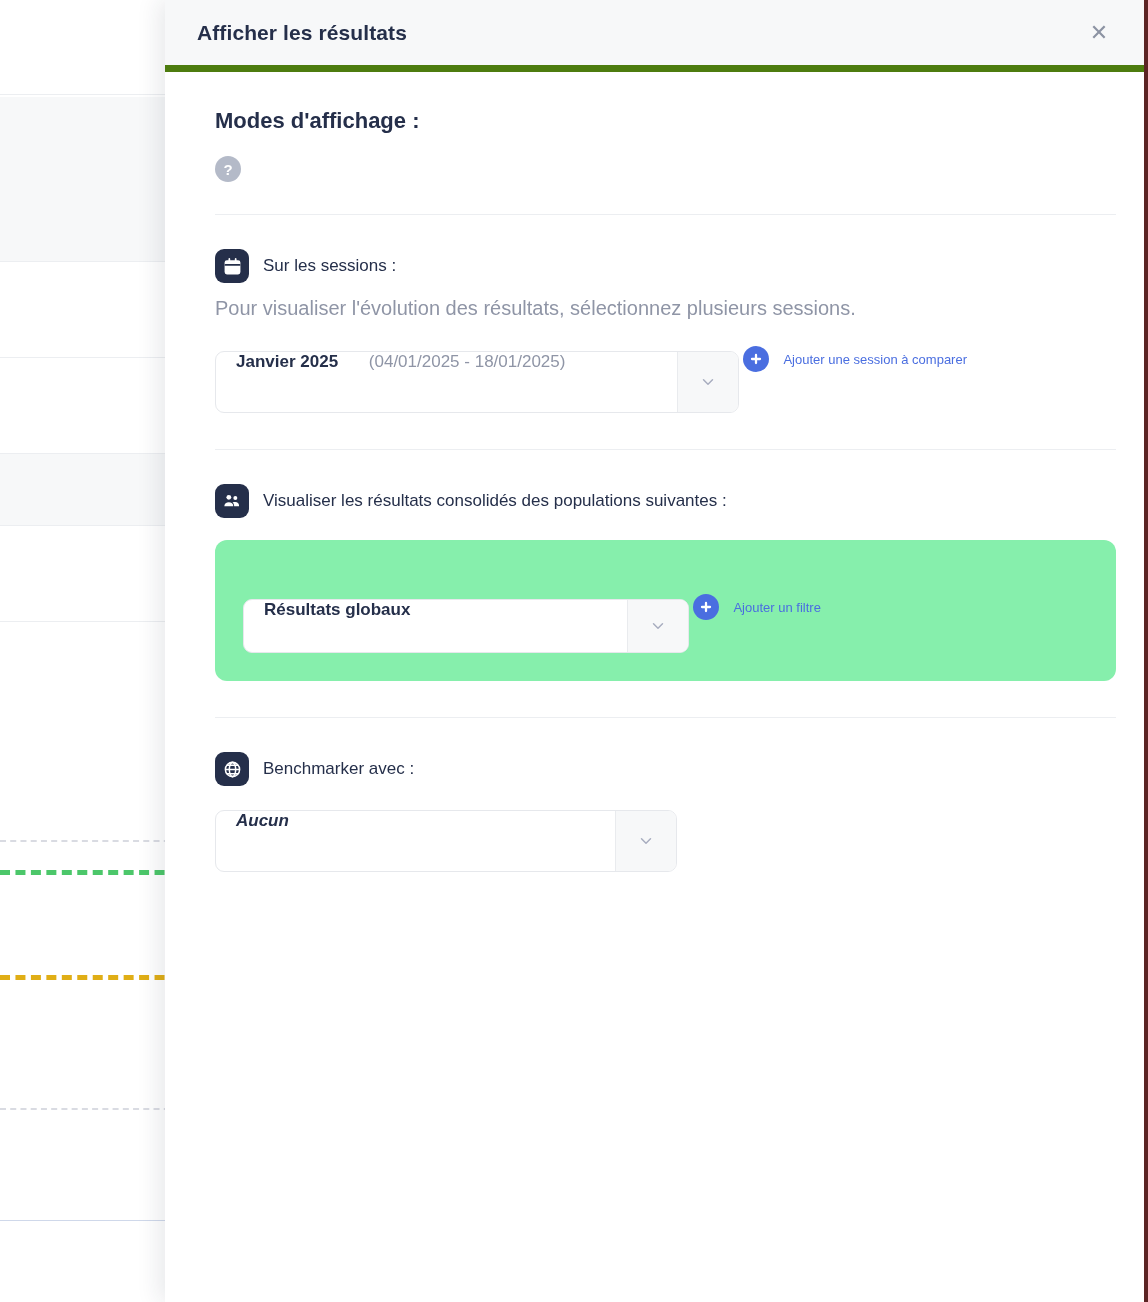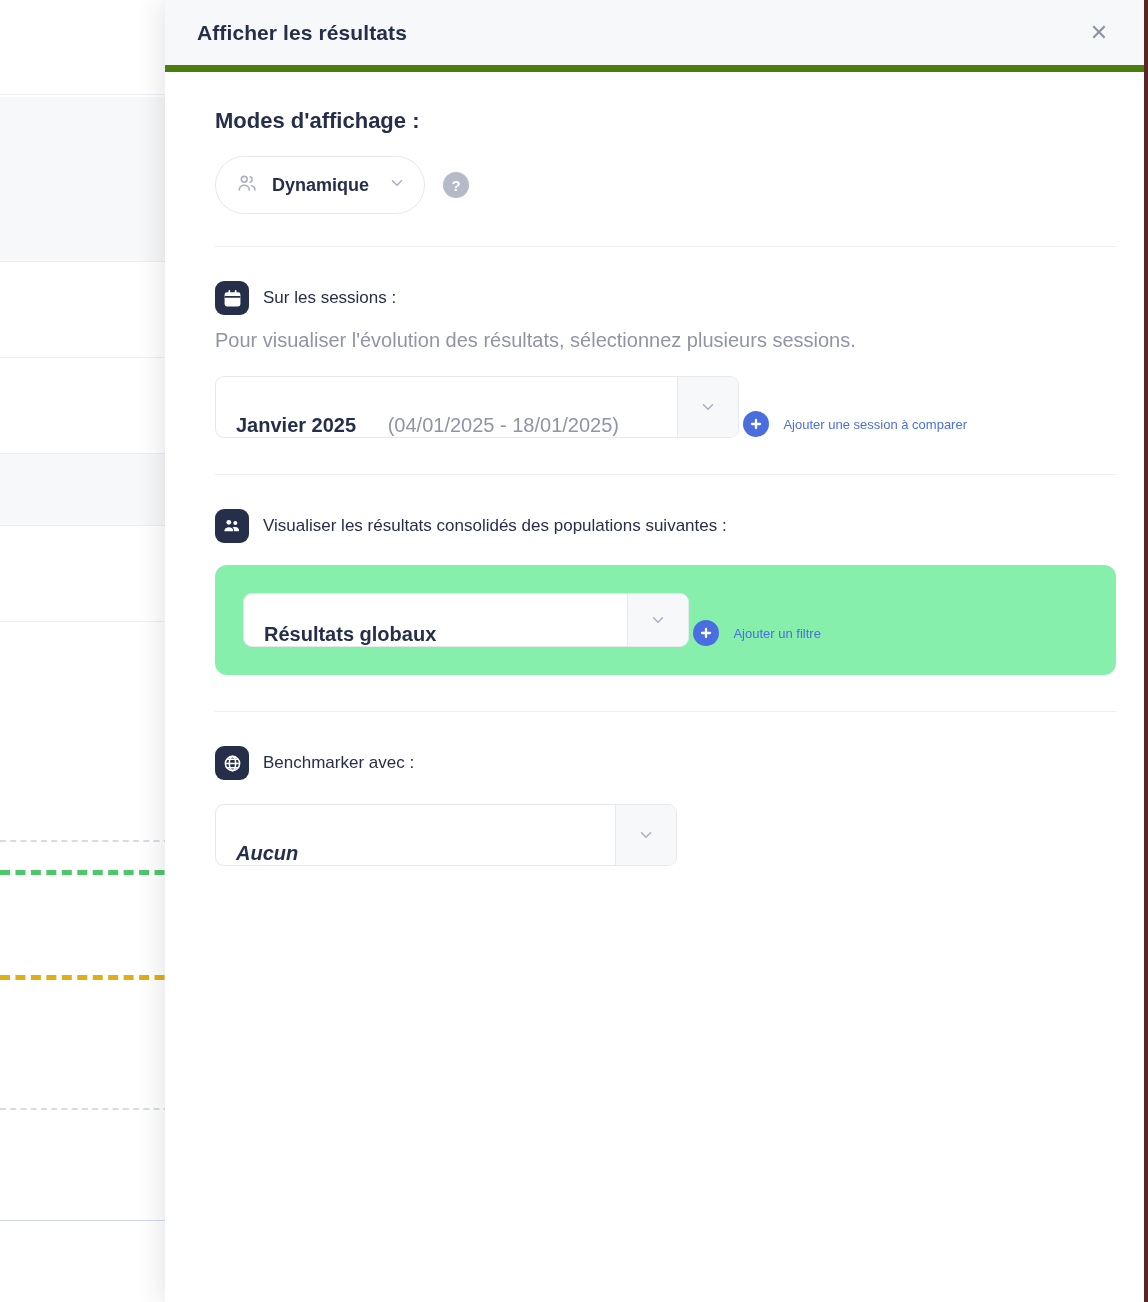--- a/index.html
+++ b/index.html
@@ -216,23 +216,23 @@
     border: 1px solid #e6e8ec;
     border-radius: 9px;
     background: #ffffff;
     overflow: hidden;
     cursor: pointer;
     height: 62px;
     box-sizing: border-box;
   }
   .dropdown .value {
     display: flex;
-    align-items: flex-end;
+    align-items: flex-start;
     padding: 0 20px;
-    font-size: 20px;
+    font-size: 17px;
     color: #252f4a;
     flex: 1;
     white-space: nowrap;
     gap: 13px;
   }
   .dropdown .value .strong { font-weight: 700; }
   .dropdown .value .muted { color: #8f95a6; font-weight: 400; }
   .dropdown .chev-box {
     width: 60px;
     background: #f7f8f9;
@@ -322,36 +322,20 @@
   <div id="modal-header">
     <div id="modal-title">Afficher les résultats</div>
     <button id="close-button">✕</button>
   </div>
 
   <div id="modal-body">
 
     <div class="section" id="section-display">
       <div class="section-label">Modes d'affichage :</div>
       <div id="display-mode-row">
-        <div id="display-mode-select">
-          <span>
-            <svg width="22" height="22" viewBox="0 0 24 24" fill="none" stroke="#a9aec0" stroke-width="1.7" stroke-linecap="round" stroke-linejoin="round">
-              <circle cx="9" cy="8" r="3.2"></circle>
-              <path d="M3.5 19.5c0-3 2.5-5 5.5-5s5.5 2 5.5 5"></path>
-              <path d="M15.5 5.2a3.2 3.2 0 0 1 0 6"></path>
-              <path d="M17 14.9c2.2.5 3.7 2.3 3.7 4.6"></path>
-            </svg>
-          </span>
-          <span id="display-mode-label">Dynamique</span>
-          <span class="chev">
-            <svg width="18" height="18" viewBox="0 0 24 24" fill="none" stroke="#a9aec0" stroke-width="2" stroke-linecap="round" stroke-linejoin="round">
-                <polyline points="6 9 12 15 18 9"></polyline>
-              </svg>
-          </span>
-        </div>
         <div id="help-badge">?</div>
       </div>
     </div>
 
     <div class="divider"></div>
 
     <div class="section" id="section-sessions">
       <div class="badge-header">
         <span class="badge">
           <svg width="19" height="19" viewBox="0 0 24 24" fill="none" stroke="#ffffff" stroke-width="2" stroke-linecap="round" stroke-linejoin="round">

